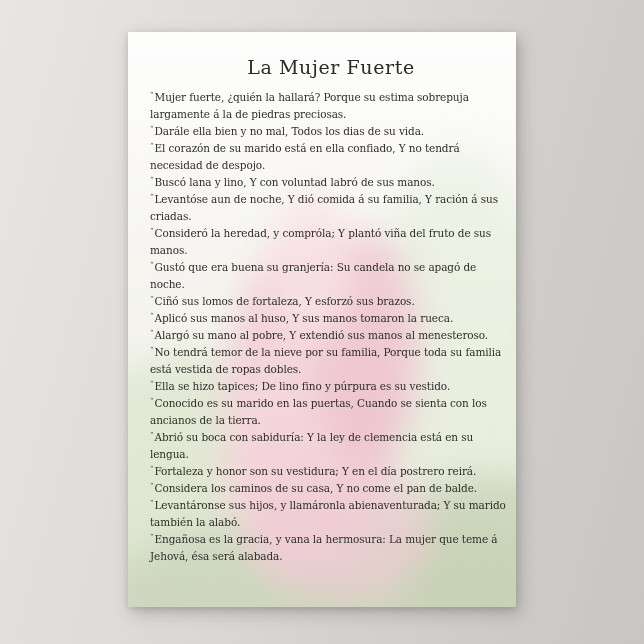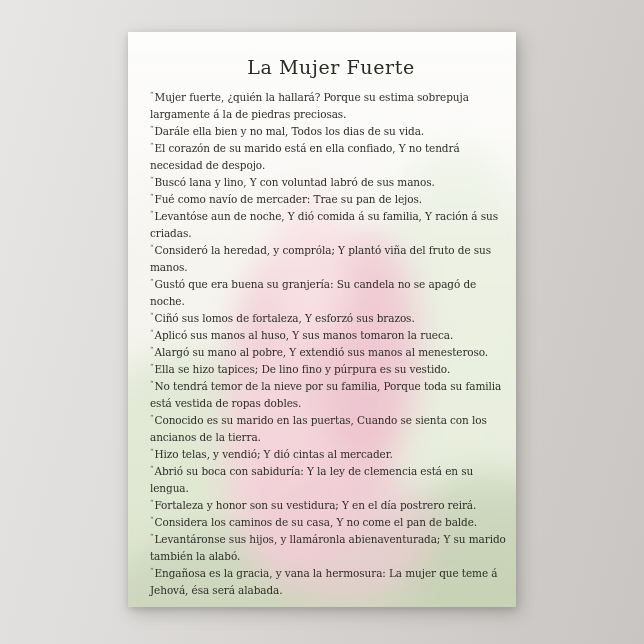--- a/index.html
+++ b/index.html
@@ -68,31 +68,29 @@
   </svg>
 
   <div class="content">
     <h1 class="title">La Mujer Fuerte</h1>
 
     <div class="verses">
         <p><sup class="vmark">“</sup>Mujer fuerte, ¿quién la hallará? Porque su estima sobrepuja largamente á la de piedras preciosas.</p>
         <p><sup class="vmark">“</sup>Darále ella bien y no mal, Todos los dias de su vida.</p>
         <p><sup class="vmark">“</sup>El corazón de su marido está en ella confiado, Y no tendrá necesidad de despojo.</p>
         <p><sup class="vmark">“</sup>Buscó lana y lino, Y con voluntad labró de sus manos.</p>
-        <p><sup class="vmark">“</sup>Fué como navío de mercader: Trae su pan de lejos.</p>
         <p><sup class="vmark">“</sup>Levantóse aun de noche, Y dió comida á su familia, Y ración á sus criadas.</p>
         <p><sup class="vmark">“</sup>Consideró la heredad, y compróla; Y plantó viña del fruto de sus manos.</p>
         <p><sup class="vmark">“</sup>Gustó que era buena su granjería: Su candela no se apagó de noche.</p>
         <p><sup class="vmark">“</sup>Ciñó sus lomos de fortaleza, Y esforzó sus brazos.</p>
         <p><sup class="vmark">“</sup>Aplicó sus manos al huso, Y sus manos tomaron la rueca.</p>
         <p><sup class="vmark">“</sup>Alargó su mano al pobre, Y extendió sus manos al menesteroso.</p>
+        <p><sup class="vmark">“</sup>No tendrá temor de la nieve por su familia, Porque toda su familia está vestida de ropas dobles.</p>
         <p><sup class="vmark">“</sup>Ella se hizo tapices; De lino fino y púrpura es su vestido.</p>
-        <p><sup class="vmark">“</sup>No tendrá temor de la nieve por su familia, Porque toda su familia está vestida de ropas dobles.</p>
         <p><sup class="vmark">“</sup>Conocido es su marido en las puertas, Cuando se sienta con los ancianos de la tierra.</p>
-        <p><sup class="vmark">“</sup>Hizo telas, y vendió; Y dió cintas al mercader.</p>
         <p><sup class="vmark">“</sup>Abrió su boca con sabiduría: Y la ley de clemencia está en su lengua.</p>
         <p><sup class="vmark">“</sup>Fortaleza y honor son su vestidura; Y en el día postrero reirá.</p>
         <p><sup class="vmark">“</sup>Considera los caminos de su casa, Y no come el pan de balde.</p>
         <p><sup class="vmark">“</sup>Levantáronse sus hijos, y llamáronla abienaventurada; Y su marido también la alabó.</p>
         <p><sup class="vmark">“</sup>Engañosa es la gracia, y vana la hermosura: La mujer que teme á Jehová, ésa será alabada.</p>
       </div>
 
   </div>
 </div>
 

